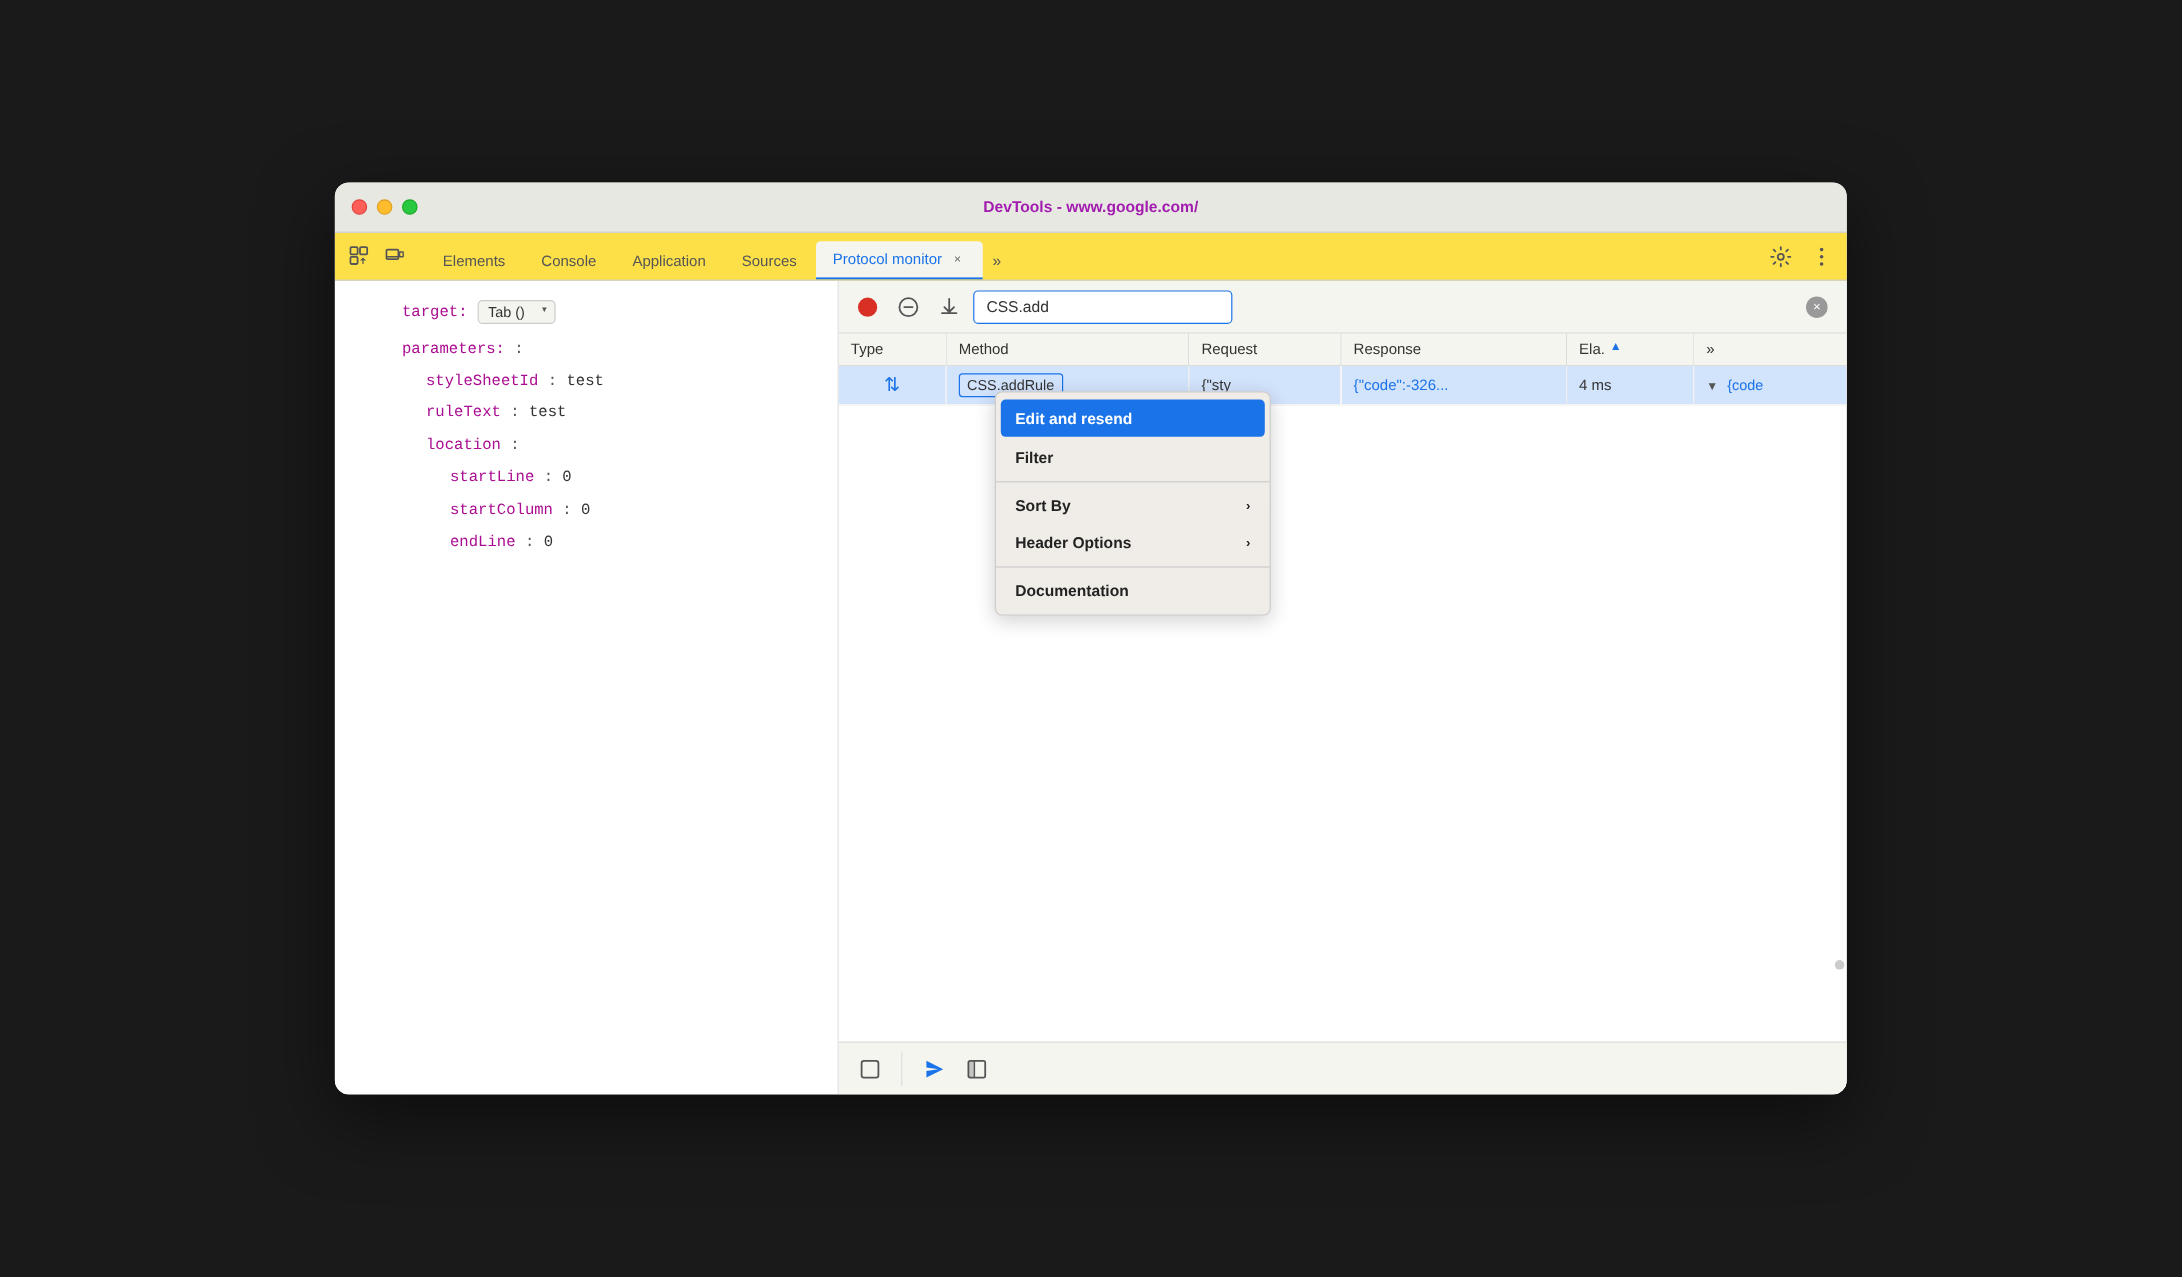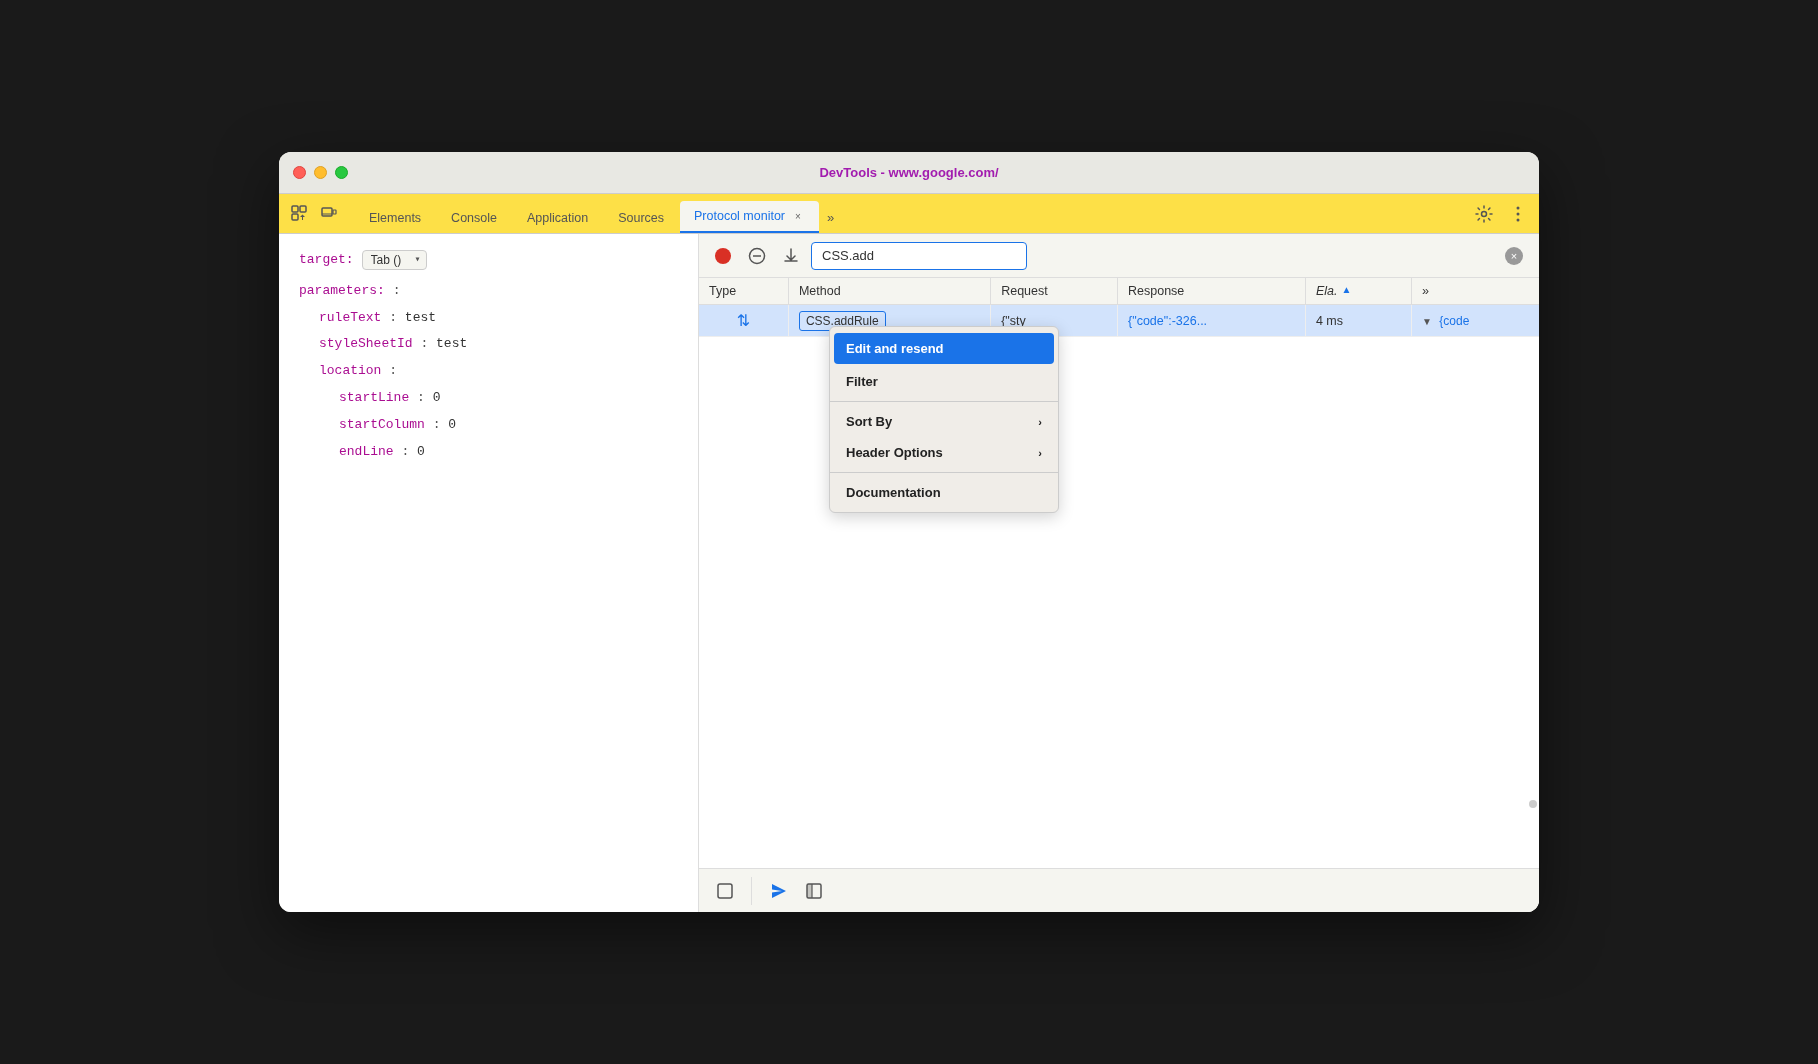--- a/index.html
+++ b/index.html
@@ -149,21 +149,21 @@
       border-right: 1px solid #ddd;
       padding: 16px 20px;
       font-family: 'Monaco', 'Menlo', 'Courier New', monospace;
       font-size: 13px;
       overflow-y: auto;
     }
     .prop-row {
       margin-bottom: 6px;
       line-height: 1.6;
     }
-    .prop-key { color: #aa0d91; }
+    .prop-key { color: #aa0d91; margin-left: 36px; }
     .prop-value { color: #333; }
     .prop-colon { color: #555; }
     .target-row {
       display: flex;
       align-items: center;
       gap: 8px;
       margin-bottom: 10px;
     }
     .target-select {
       background: #f5f5f0;
@@ -274,21 +274,20 @@
       white-space: nowrap;
       position: sticky;
       top: 0;
       z-index: 1;
     }
     thead th:last-child { border-right: none; }
     .th-elapsed {
       display: flex;
       align-items: flex-start;
       gap: 4px;
-      font-style: italic;
     }
     .sort-arrow { font-size: 10px; color: #1a73e8; }
     tbody tr {
       border-bottom: 1px solid #eee;
     }
     tbody tr.selected { background: #d2e3fc; }
     tbody td {
       padding: 6px 10px;
       border-right: 1px solid #eee;
       white-space: nowrap;
@@ -473,27 +472,27 @@
         </div>
       </div>
 
 
       <div class="prop-row">
         <span class="prop-key">parameters:</span>
         <span class="prop-colon">:</span>
       </div>
 
       <div class="prop-row indent1">
-        <span class="prop-key">ruleText</span>
+        <span class="prop-key">styleSheetId</span>
         <span class="prop-colon"> : </span>
         <span class="prop-value">test</span>
       </div>
 
       <div class="prop-row indent1">
-        <span class="prop-key">styleSheetId</span>
+        <span class="prop-key">ruleText</span>
         <span class="prop-colon"> : </span>
         <span class="prop-value">test</span>
       </div>
 
       <div class="prop-row indent1">
         <span class="prop-key">location</span>
         <span class="prop-colon"> :</span>
       </div>
 
       <div class="prop-row indent2">

